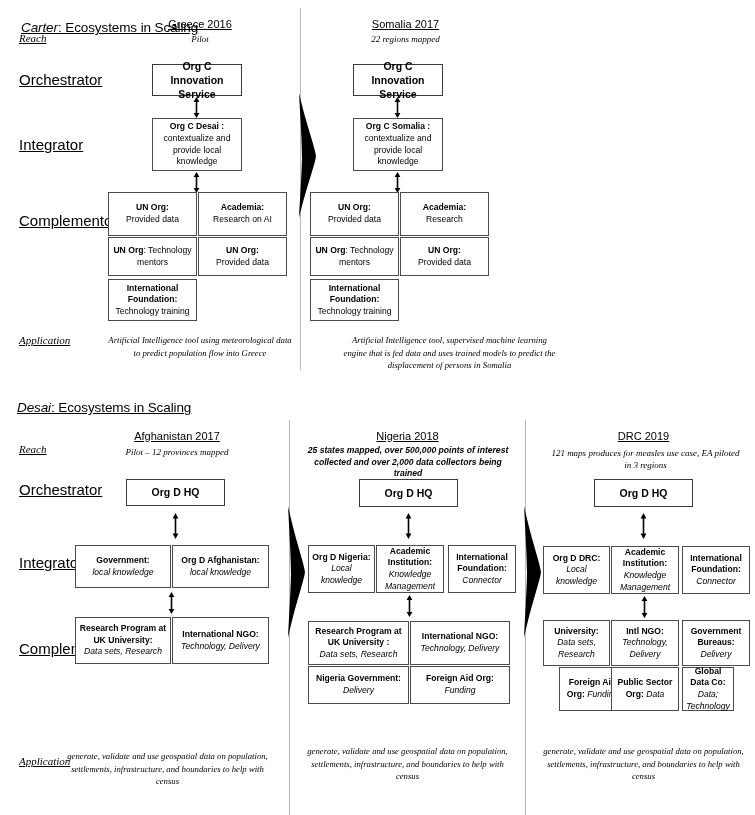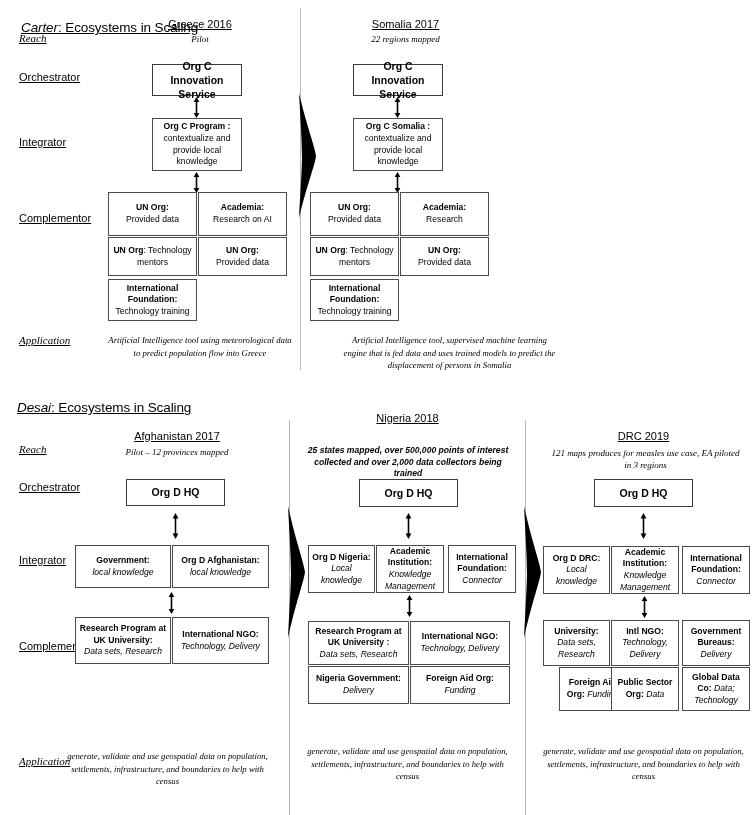--- a/index.html
+++ b/index.html
@@ -17,21 +17,21 @@
   .section-title{
     font-size:13.5px;
     text-decoration:underline;
     white-space:nowrap;
     letter-spacing:-0.1px;
   }
   .section-title .em{font-style:italic;}
 
   
   .row-label{
-    font-size:11px;
+    font-size:15px;
     text-decoration:underline;
     white-space:nowrap;
   }
   .row-label.it{font-style:italic;font-family:"Liberation Serif",serif;font-size:11px;}
 
   
   .col-title{
     font-size:11px;
     text-decoration:underline;
     text-align:center;
@@ -117,21 +117,21 @@
 </div>
 
 <div class="abs darrow" style="left:192px;top:97px;">
   <svg width="9" height="21" viewBox="0 0 9 21">
       <path d="M4.5 0 L7.4 5 L5.3 5 L5.3 16 L7.4 16 L4.5 21 L1.6 16 L3.7 16 L3.7 5 L1.6 5 Z" fill="#000"></path>
     </svg>
 </div>
 
 <div class="abs box" style="left:152px;top:118px;width:90px;height:53px;">
   <div class="inner">
-    <b>Org C Program :</b><br>
+    <b>Org C Desai :</b><br>
     <span>contextualize and provide local knowledge</span>
   </div>
 </div>
 
 <div class="abs darrow" style="left:192px;top:172px;">
   <svg width="9" height="21" viewBox="0 0 9 21">
       <path d="M4.5 0 L7.4 5 L5.3 5 L5.3 16 L7.4 16 L4.5 21 L1.6 16 L3.7 16 L3.7 5 L1.6 5 Z" fill="#000"></path>
     </svg>
 </div>
 
@@ -252,21 +252,21 @@
 
 <div class="abs box" style="left:75px;top:617px;width:96px;height:47px;justify-content:flex-end;">
   <div class="inner"><b>Research Program at UK University:</b><br><i>Data sets, Research</i></div>
 </div>
 <div class="abs box" style="left:172px;top:617px;width:97px;height:47px;">
   <div class="inner"><b>International NGO:</b><br><i>Technology, Delivery</i></div>
 </div>
 
 <div class="abs appl" style="left:65px;top:750px;width:205px;">generate, validate and use geospatial data on population, settlements, infrastructure, and boundaries to help with census</div>
 
-<div class="abs col-title" style="left:300px;top:412px;width:215px;">Nigeria 2018</div>
+<div class="abs col-title" style="left:300px;top:430px;width:215px;">Nigeria 2018</div>
 <div class="abs col-sub sans" style="left:301px;top:445px;width:214px;">25 states mapped, over 500,000 points of interest collected and over 2,000 data collectors being trained</div>
 
 <div class="abs box big" style="left:359px;top:479px;width:99px;height:28px;">
   <div class="inner">Org D HQ</div>
 </div>
 
 <div class="abs darrow" style="left:404px;top:513px;">
   <svg width="9" height="26" viewBox="0 0 9 26">
       <path d="M4.5 0 L7.4 5.5 L5.3 5.5 L5.3 20.5 L7.4 20.5 L4.5 26 L1.6 20.5 L3.7 20.5 L3.7 5.5 L1.6 5.5 Z" fill="#000"></path>
     </svg>
@@ -340,17 +340,17 @@
 </div>
 <div class="abs box" style="left:682px;top:620px;width:68px;height:46px;">
   <div class="inner"><b>Government Bureaus:</b><br><i>Delivery</i></div>
 </div>
 <div class="abs box" style="left:543px;top:667px;width:67px;height:44px;margin-left:16px;">
   <div class="inner"><b>Foreign Aid Org:</b><i> Funding</i></div>
 </div>
 <div class="abs box" style="left:611px;top:667px;width:68px;height:44px;">
   <div class="inner"><b>Public Sector Org:</b><i> Data</i></div>
 </div>
-<div class="abs box" style="left:682px;top:667px;width:68px;height:44px;">
+<div class="abs box" style="left:682px;top:667px;width:52px;height:44px;">
   <div class="inner"><b>Global Data Co:</b><i> Data; Technology</i></div>
 </div>
 
 <div class="abs appl" style="left:536px;top:745px;width:215px;">generate, validate and use geospatial data on population, settlements, infrastructure, and boundaries to help with census</div>
 
 </body></html>

